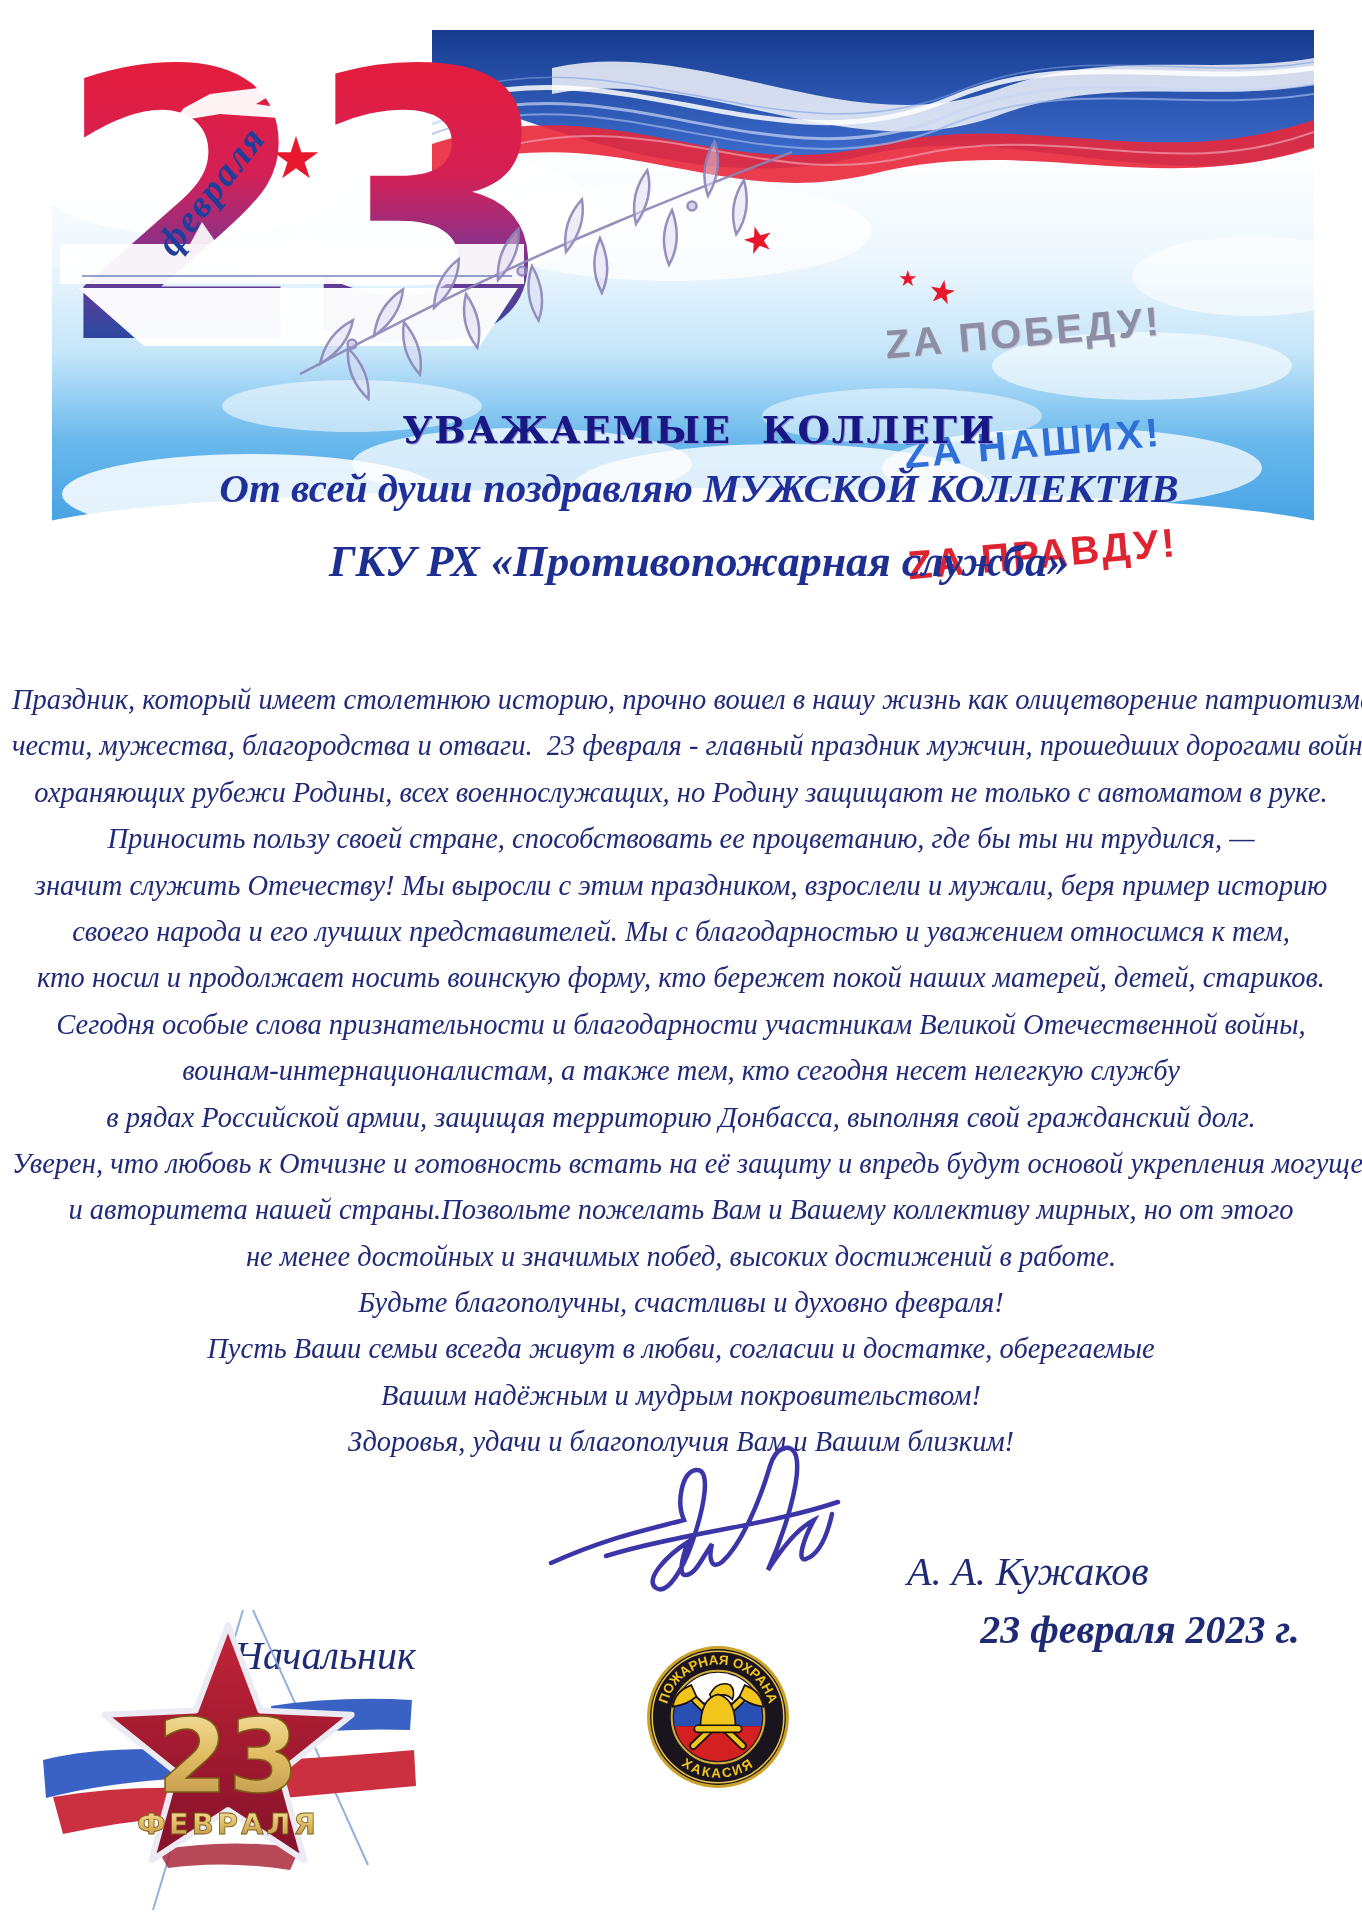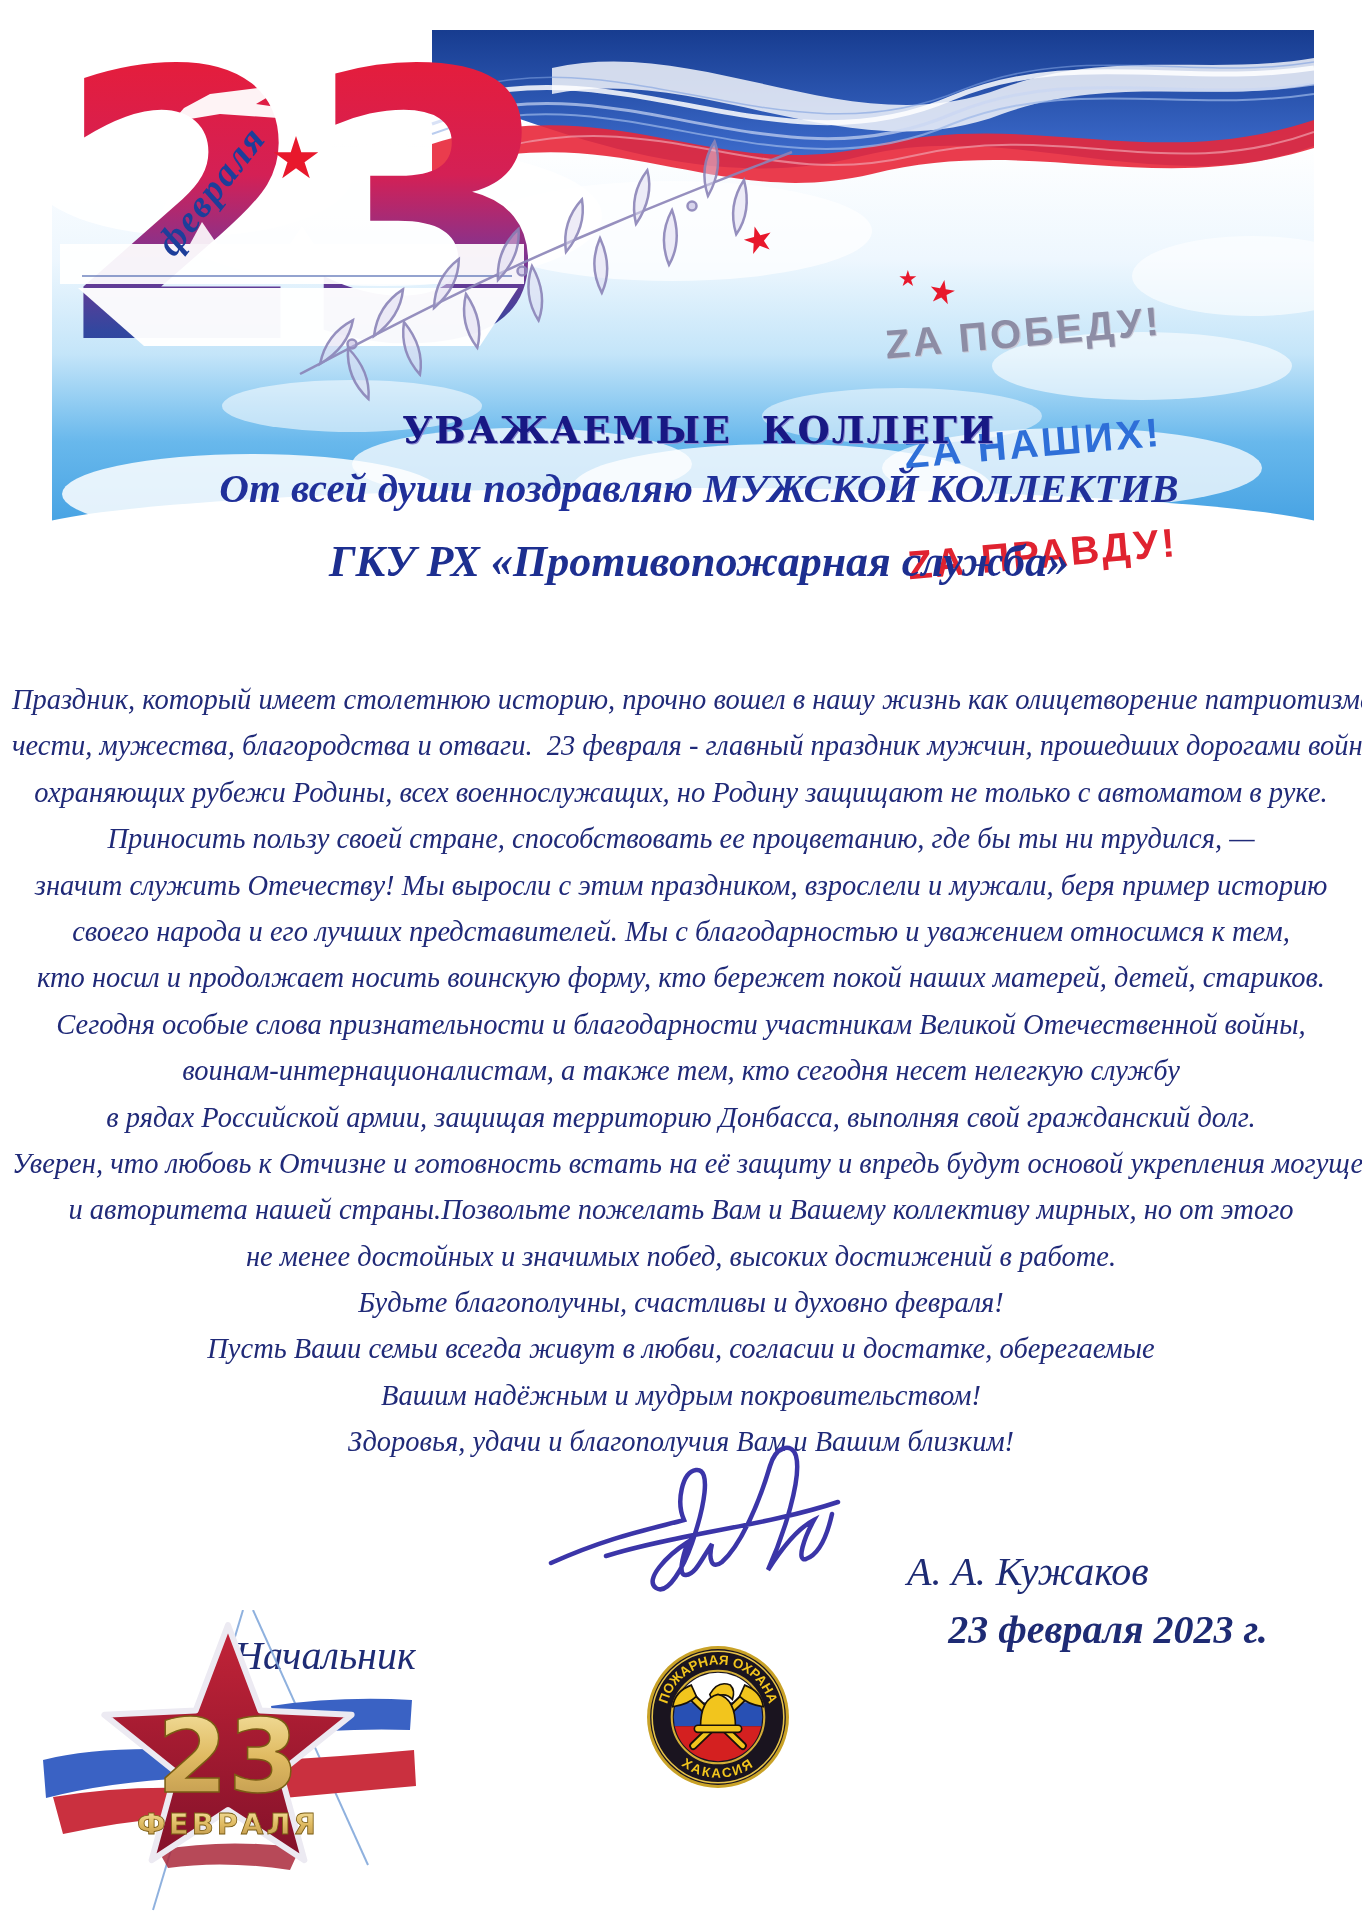--- a/index.html
+++ b/index.html
@@ -162,21 +162,21 @@
   <svg id="sig-svg" viewBox="0 0 316 182" xmlns="http://www.w3.org/2000/svg">
     <path d="M15,125 C70,100 110,92 148,82 C140,64 146,34 160,32 C176,30 168,70 156,105
              C148,128 132,158 120,150 C108,142 130,118 152,104 C146,120 142,138 150,137
              C160,136 166,120 176,106 C172,122 176,132 186,124 C206,106 224,62 234,28
              C240,8 256,4 260,18 C266,40 248,96 232,132 C246,110 262,90 278,82
              C268,100 260,124 270,121 C284,116 292,94 296,76 M70,118 C140,96 230,88 302,64" stroke="#3b35a8" stroke-width="4.5" fill="none" stroke-linecap="round"></path>
   </svg>
 
   <div class="sig-label" style="left:907px;top:1548px;">А. А. Кужаков</div>
 
-  <div class="sig-label" style="left:908px;top:1606px;width:400px;text-align:center;font-weight:bold;">23 февраля 2023 г.</div>
+  <div class="sig-label" style="left:940px;top:1606px;width:400px;text-align:center;font-weight:bold;">23 февраля 2023 г.</div>
 
   <svg id="star-svg" viewBox="0 0 384 306" xmlns="http://www.w3.org/2000/svg">
     <defs>
       <linearGradient id="starG" x1="0" y1="0" x2="0" y2="1">
         <stop offset="0" stop-color="#c32438"></stop>
         <stop offset="1" stop-color="#83112a"></stop>
       </linearGradient>
       <linearGradient id="goldG" x1="0" y1="0" x2="0" y2="1">
         <stop offset="0" stop-color="#f6e6a8"></stop>
         <stop offset="0.5" stop-color="#e0bb62"></stop>

